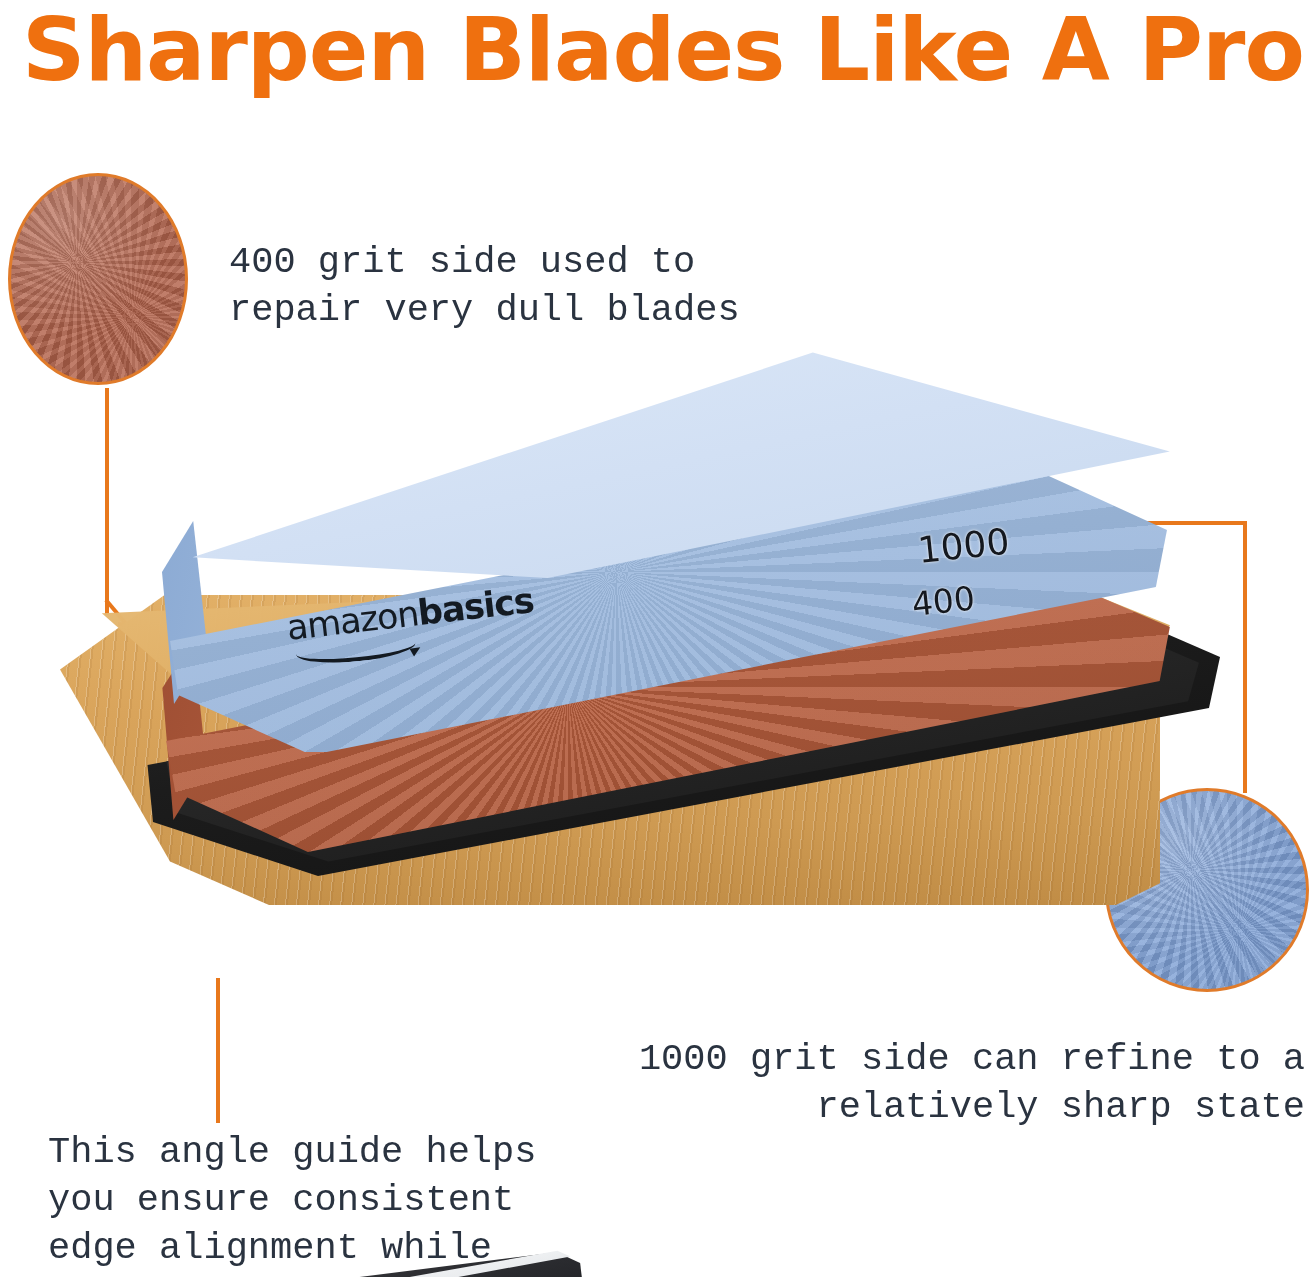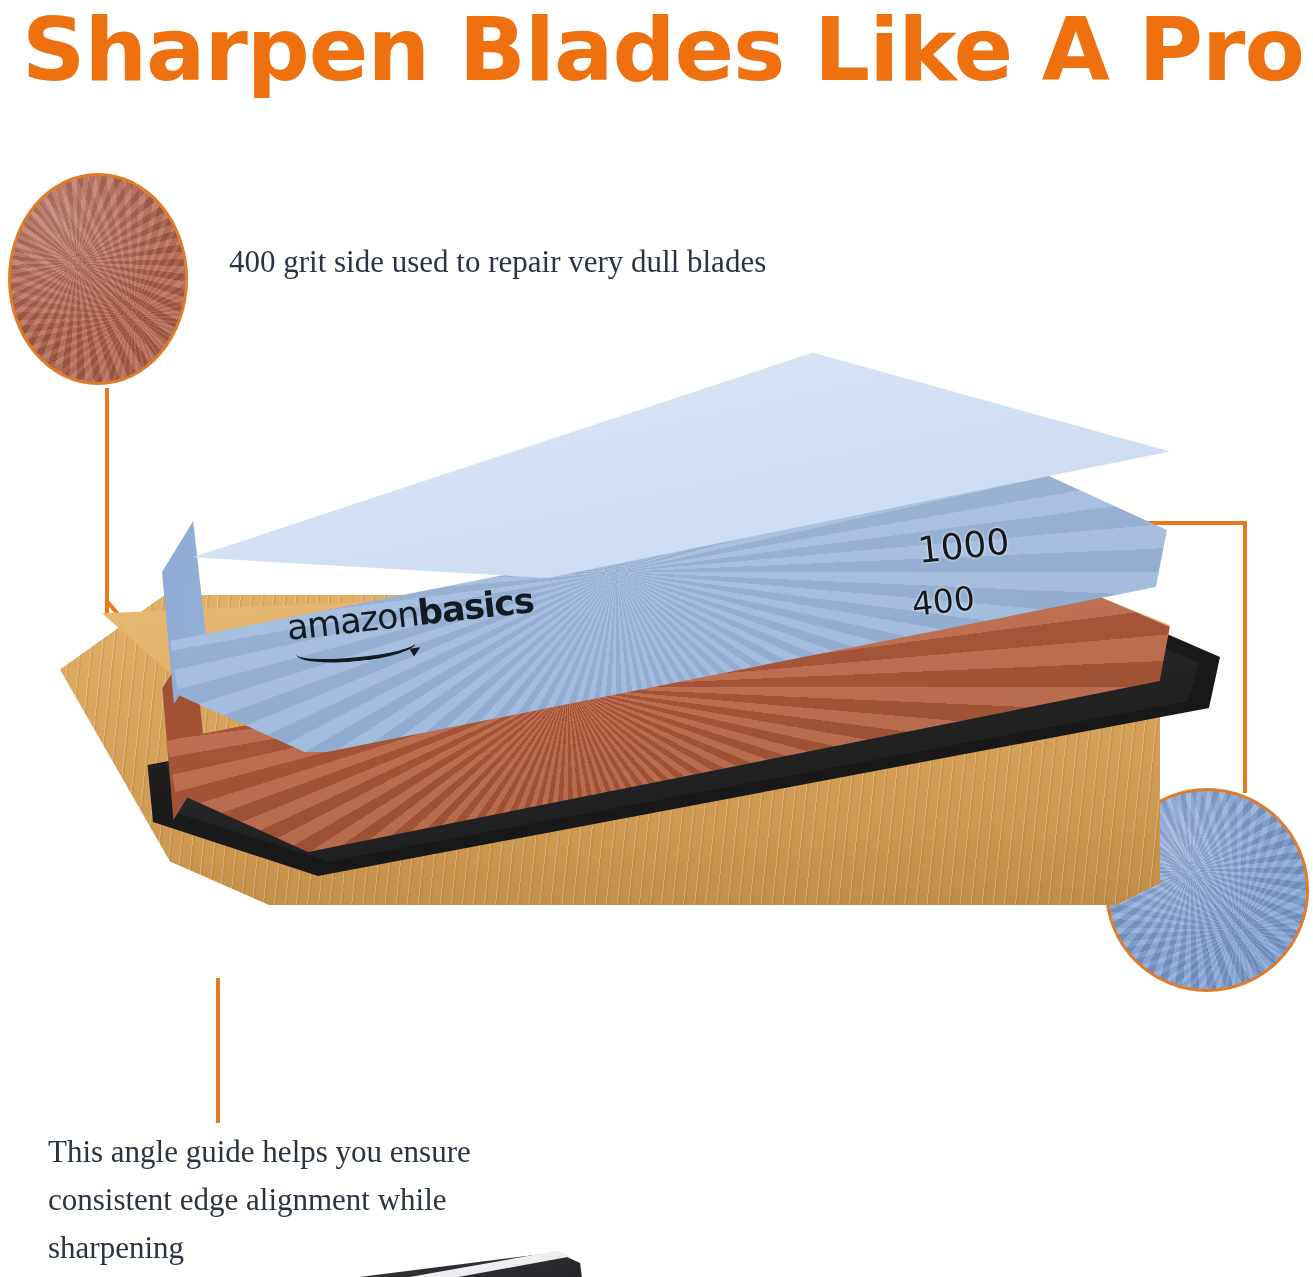--- a/index.html
+++ b/index.html
@@ -21,22 +21,22 @@
     letter-spacing:-1px;
     color:#ef700f;
     line-height:104px;
     white-space:nowrap;
   }
 
   
   .callout-text{
     position:absolute;
     color:#2a3340;
-    font-family:Liberation Serif, serif;
-    font-size:31px;
+    font-family:Liberation Mono, monospace;
+    font-size:37px;
     line-height:48px;
     font-weight:400;
   }
   #txt-400{left:229px;top:238px;width:570px;text-align:left;}
   #txt-1000{right:8px;top:1035px;width:690px;text-align:right;}
   #txt-guide{left:48px;top:1128px;width:520px;text-align:left;}
 
   
   .swatch{
     position:absolute;border-radius:50%;
@@ -233,15 +233,16 @@
     </div>
 
     <div class="guide">
       <div class="guide-body"></div>
       <div class="guide-strip"></div>
 
     </div>
   </div>
 
   <div class="callout-text" id="txt-400">400 grit side used to repair very dull blades</div>
+  <div class="callout-text" id="txt-1000">1000 grit side can refine to a relatively sharp state</div>
   <div class="callout-text" id="txt-guide">This angle guide helps you ensure consistent edge alignment while sharpening</div>
 
 </div>
 
 </body></html>

